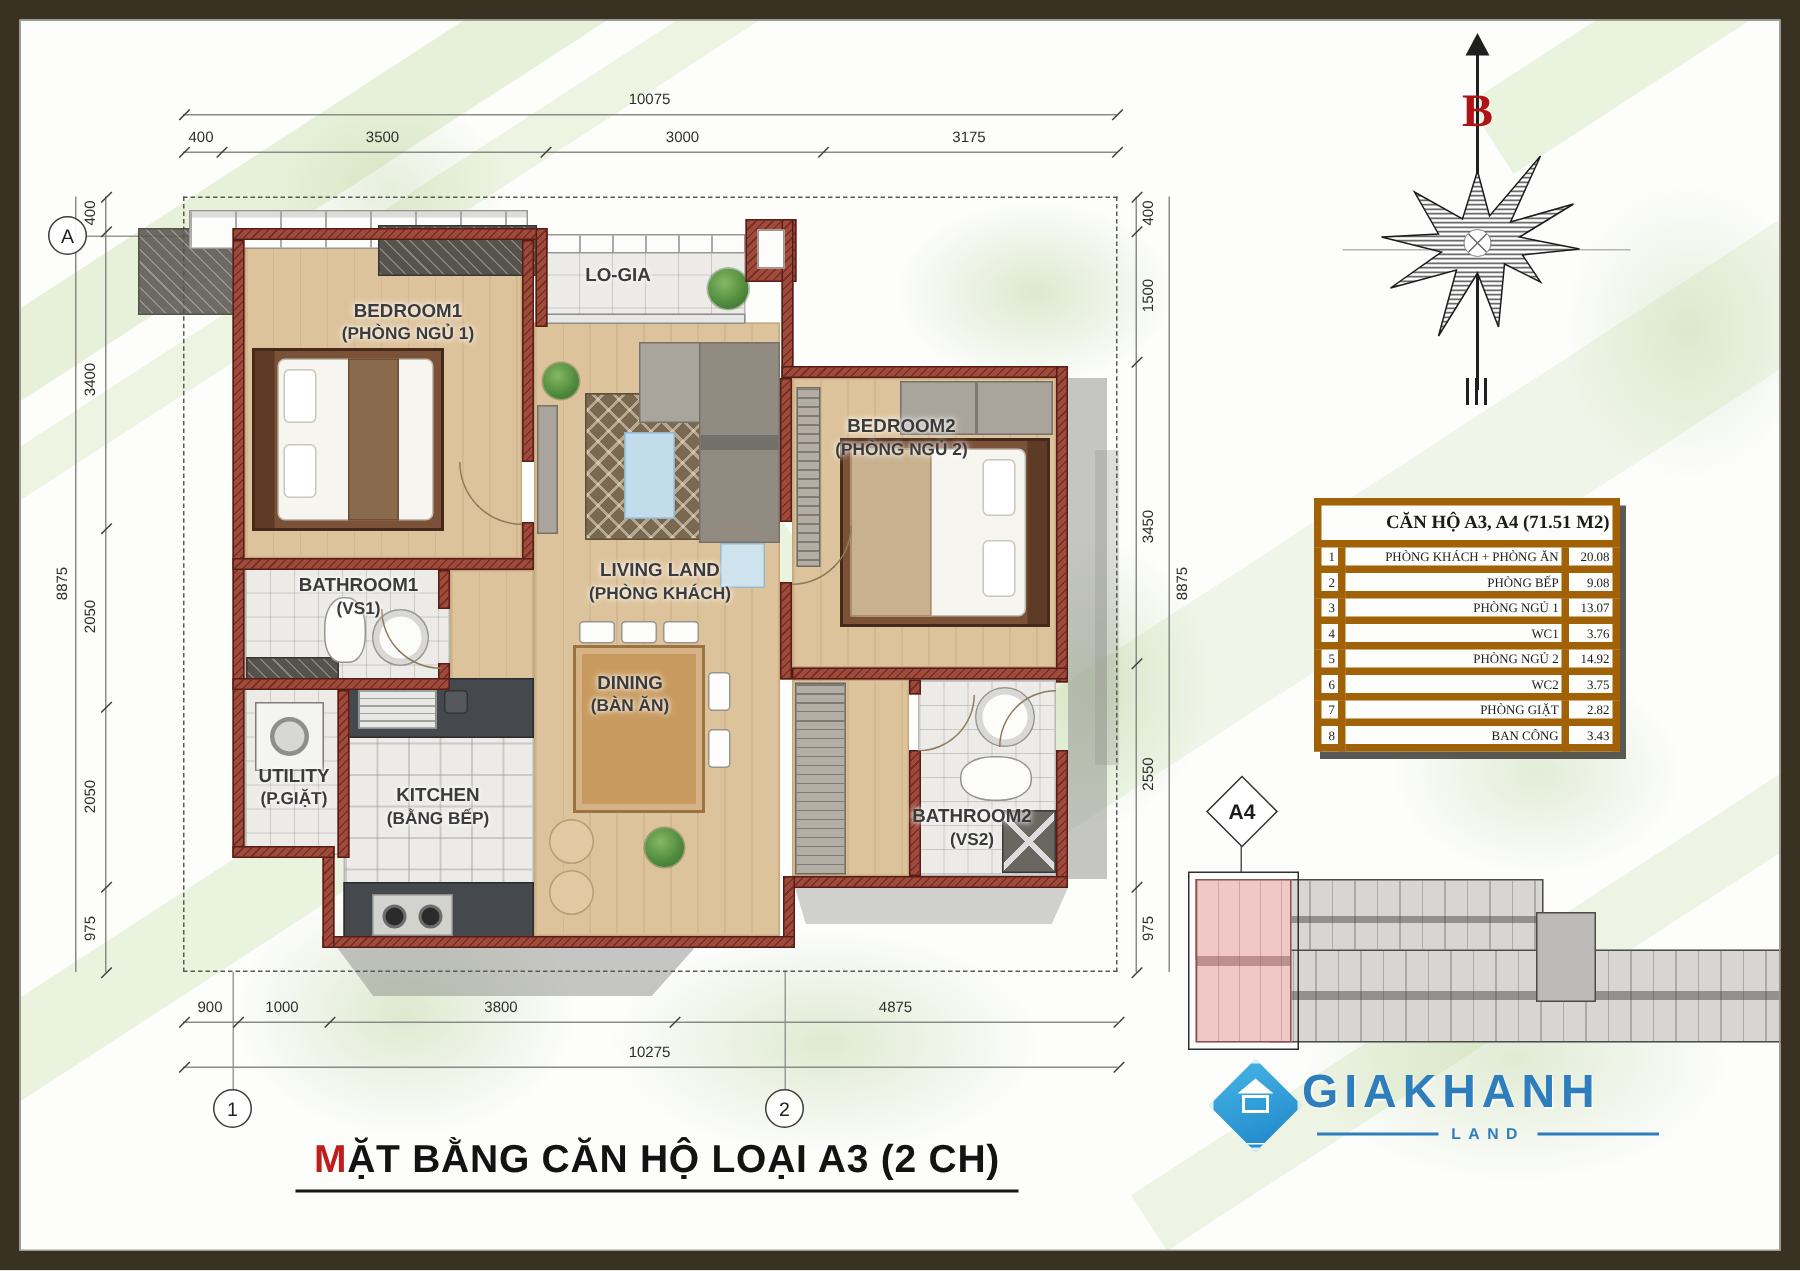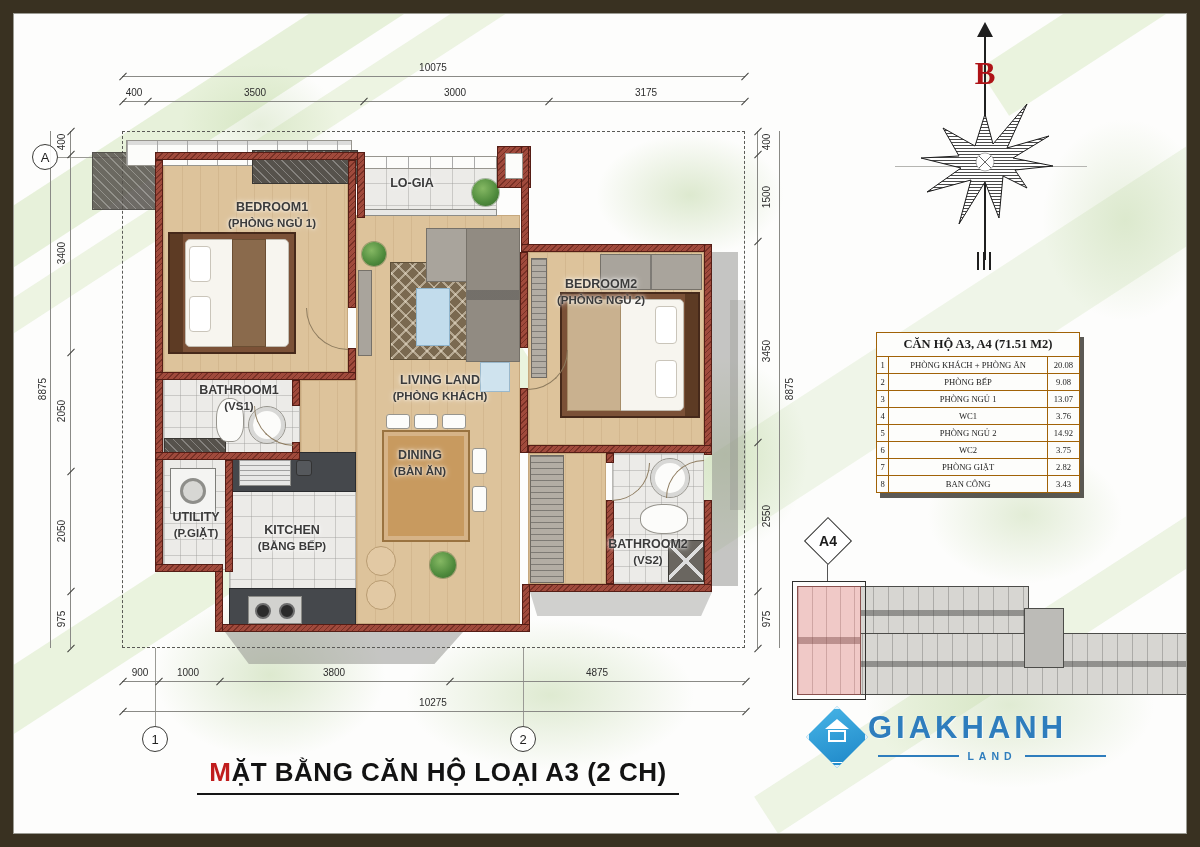--- a/index.html
+++ b/index.html
@@ -26,21 +26,21 @@
   .rlabel .sub{display:block;font-size:11.5px}
   .dim{position:absolute;transform:translate(-50%,-50%);font:10px "Liberation Sans",sans-serif;color:#2e2e2e;white-space:nowrap;z-index:25}
   .dimv{position:absolute;transform:translate(-50%,-50%) rotate(-90deg);font:10px "Liberation Sans",sans-serif;color:#2e2e2e;white-space:nowrap;z-index:25}
   .dline{position:absolute;background:#8a8a86;z-index:20}
   .tk{position:absolute;width:10px;height:1px;background:#3f3f3c;transform:rotate(-45deg);z-index:21}
   .cmark{position:absolute;width:26px;height:26px;border:1.4px solid #3c3c39;border-radius:50%;background:rgba(255,255,255,.9);font:13px "Liberation Sans",sans-serif;display:flex;align-items:center;justify-content:center;color:#222;z-index:26}
   .dashedbox{position:absolute;border:1px dashed #5a5a56;z-index:4}
   .axis{position:absolute;background:#9a9a95;z-index:3}
   
   #areatable{position:absolute;left:876px;top:332px;width:204px;border-collapse:collapse;background:#fdfdfb;font-family:"Liberation Serif",serif;color:#1c1c1c;z-index:40;border:1.5px solid #1c1c1c;box-shadow:4px 5px 0 rgba(50,48,42,.8)}
-  #areatable td,#areatable th{border:1px solid #a16207;text-align:center;padding:1px 2px}
+  #areatable td,#areatable th{border:5px solid #a16207;text-align:right;padding:1px 2px}
   #areatable .t-title td{font-weight:bold;font-size:12.5px;padding:4px 2px}
   #areatable .t-head th{font-size:8px;font-weight:normal;padding:3px 1px}
   #areatable .t-row td{font-size:8.6px;height:17px}
   
   .wing{position:absolute;z-index:40;background:#d7d6d2;border:1px solid #4c4c49;background-image:repeating-linear-gradient(90deg,rgba(60,60,58,.28) 0 1px,transparent 1px 15px),linear-gradient(to bottom,transparent 45%,rgba(60,60,58,.45) 45% 55%,transparent 55%)}
   
   .title{position:absolute;z-index:40;text-align:center;color:#131313;font-weight:800;border-bottom:2.2px solid #151515;padding-bottom:5px;letter-spacing:.5px}
   .title .accent{color:#c01d1d}
   
   #frame{position:absolute;inset:0;border:13px solid #393121;z-index:100;pointer-events:none}

